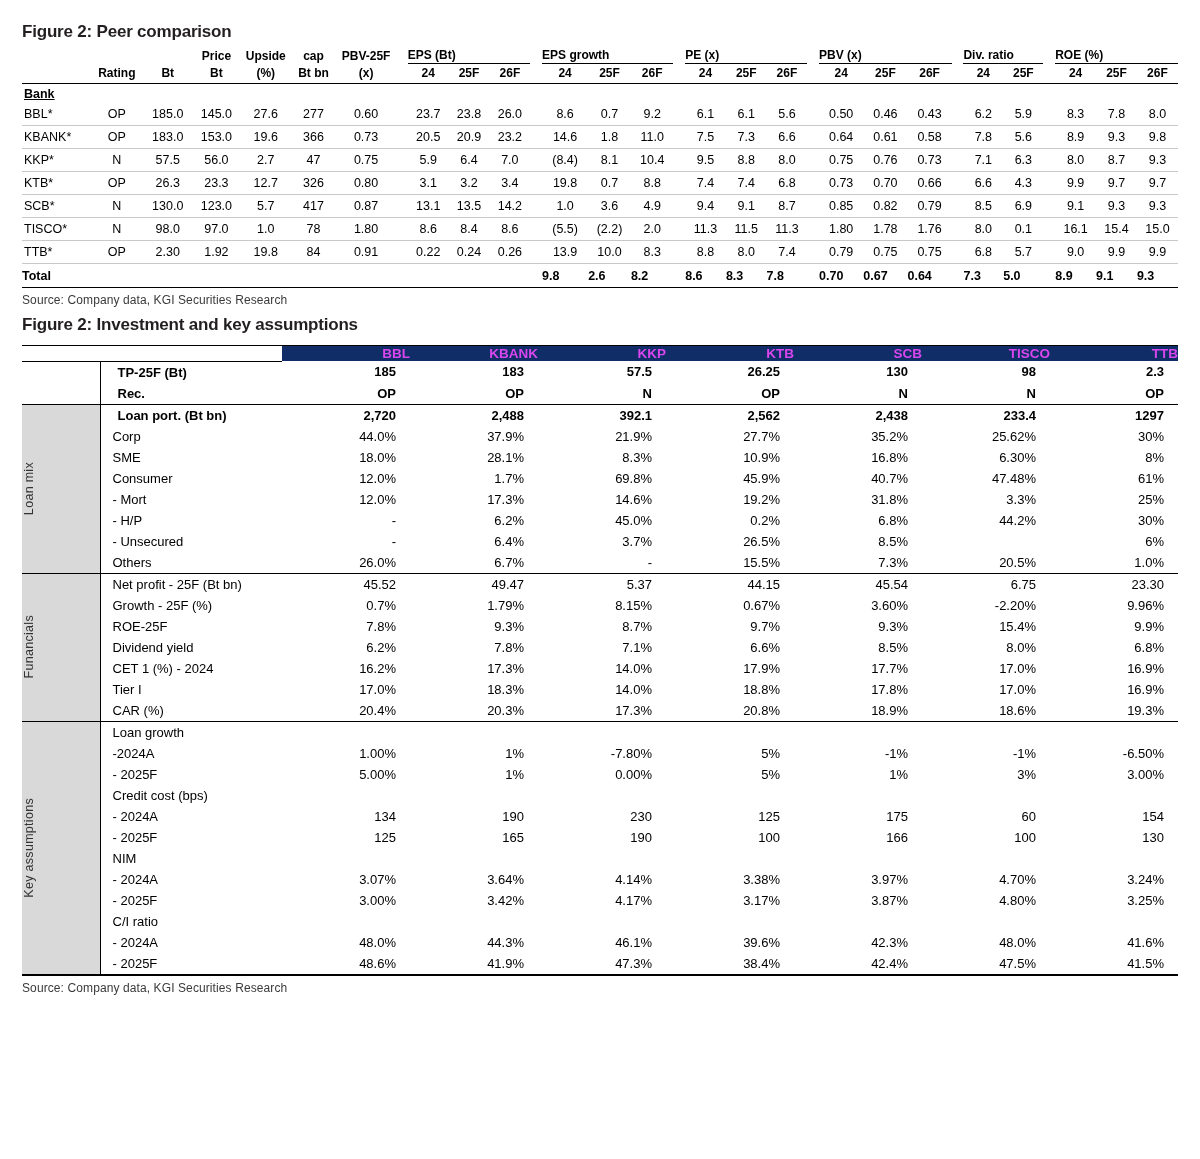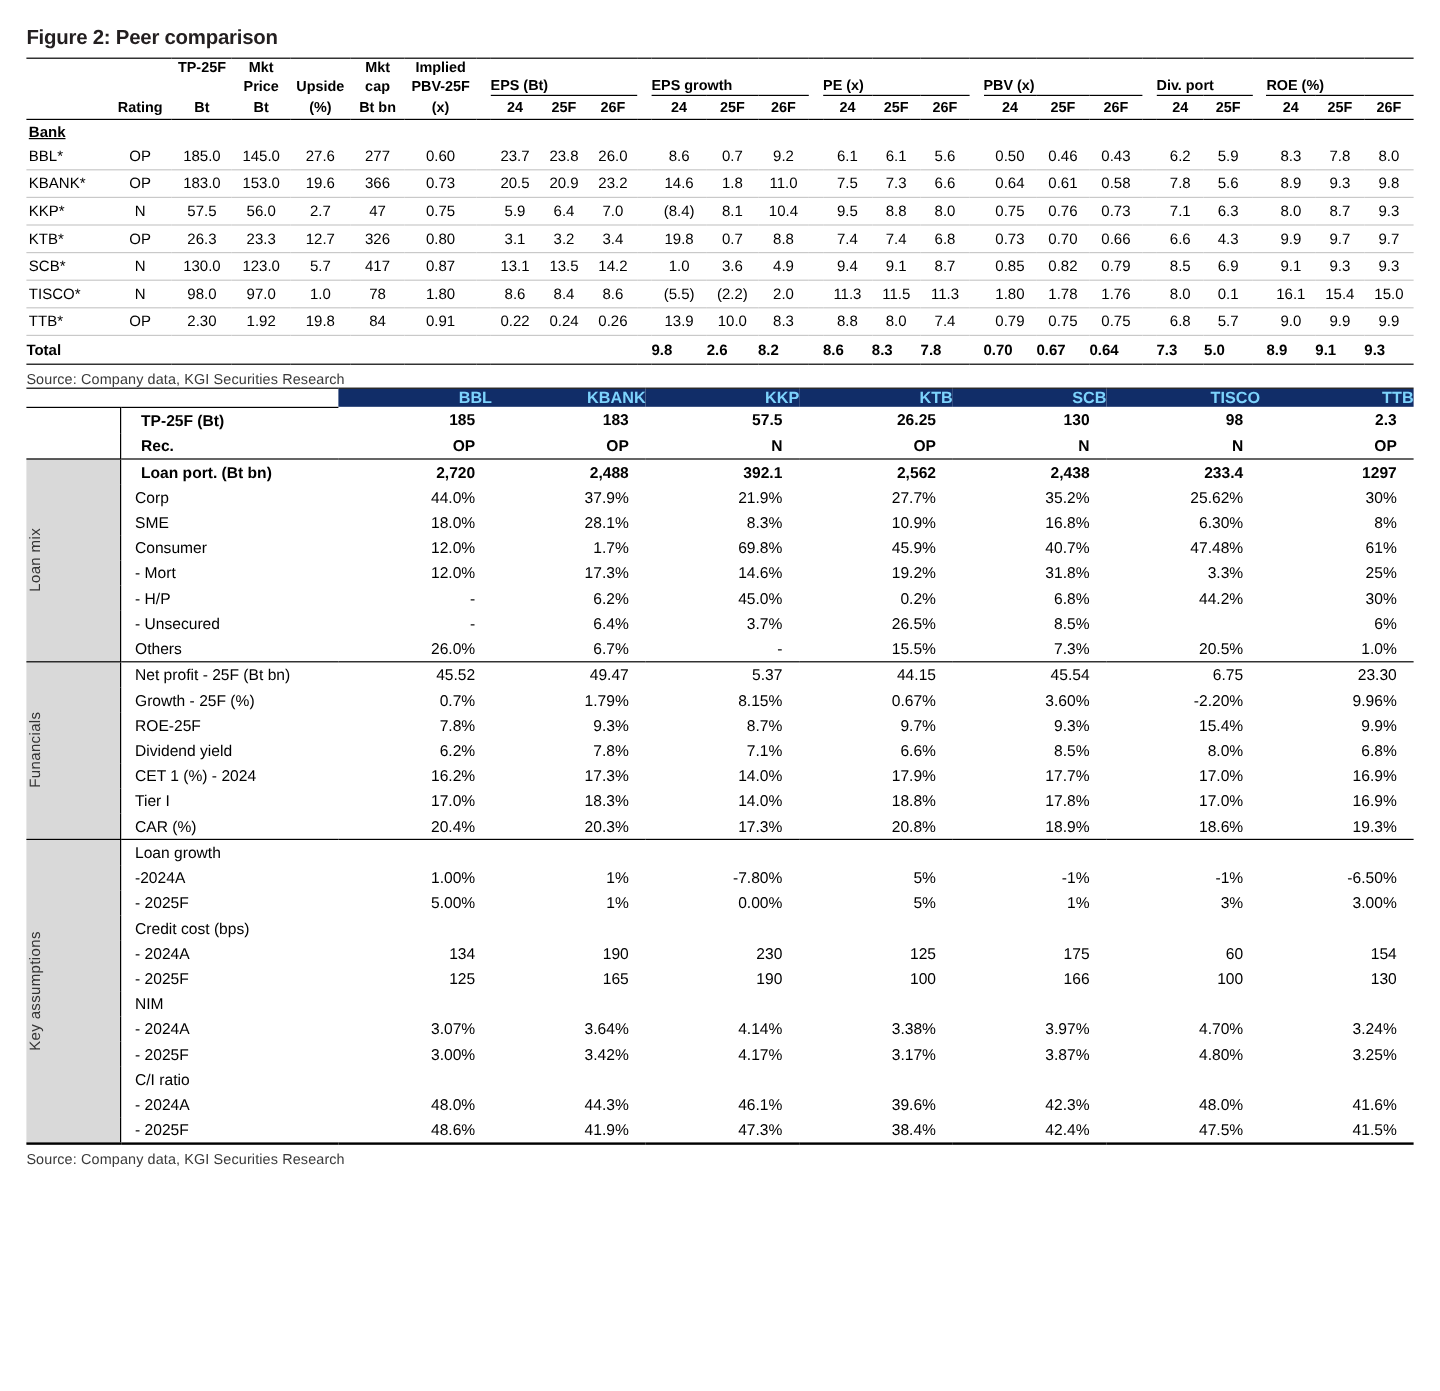--- a/index.html
+++ b/index.html
@@ -70,21 +70,21 @@
     font-size: 12.5px; color: #333; text-align: center; width: 100%;
     letter-spacing: 0.3px; white-space: nowrap;
   }
   .t2 .lbl {
     text-align: left; padding: 3px 0 3px 12px; white-space: nowrap;
     font-size: 13px;
   }
   .t2 .v { text-align: right; padding: 3px 14px 3px 0; font-size: 13px; white-space: nowrap; }
   .t2 .b { font-weight: bold; padding-left: 17px; }
   .navyhdr {
-    background: #112d68; color: #7dd3fc; font-weight: bold;
+    background: #112d68; color: #d946ef; font-weight: bold;
     text-align: right; padding: 6px 14px 6px 0; font-size: 13.5px;
   }
   .t2 .topline td { border-top: 1.6px solid #000; }
   .sep-top { border-top: 1.4px solid #000 !important; }
   .thick-bot { border-bottom: 2px solid #000 !important; }
 </style>
 </head>
 <body>
 
 <div class="page">
@@ -119,49 +119,39 @@
       <col class="spacer-col">
         <col style="width:44px">
         <col style="width:44px">
       <col class="spacer-col">
         <col style="width:44px">
         <col style="width:44px">
         <col style="width:44px">
     </colgroup>
 
     <tbody>
-        <tr class="rowline-top">
-      <td></td>
-          <td></td>
-      <td class="hcell">TP-25F</td>
-      <td class="hcell">Mkt</td>
-      <td></td>
-      <td class="hcell">Mkt</td>
-      <td class="hcell">Implied</td>
-      <td colspan="22"></td>
-    </tr>
 
     <tr>
       <td></td>
           <td></td>
           <td></td>
       <td class="hcell">Price</td>
       <td class="hcell">Upside</td>
       <td class="hcell">cap</td>
       <td class="hcell">PBV-25F</td>
       <td></td>
       <td class="grp" colspan="3">EPS (Bt)</td>
       <td></td>
       <td class="grp" colspan="3">EPS growth</td>
       <td></td>
       <td class="grp" colspan="3">PE (x)</td>
       <td></td>
       <td class="grp" colspan="3">PBV (x)</td>
       <td></td>
-      <td class="grp" colspan="2">Div. port</td>
+      <td class="grp" colspan="2">Div. ratio</td>
       <td></td>
       <td class="grp" colspan="3">ROE (%)</td>
     </tr>
 
     <tr class="rowline-bot">
       <td></td>
       <td class="yr">Rating</td>
       <td class="yr">Bt</td>
       <td class="yr">Bt</td>
       <td class="yr">(%)</td>
@@ -446,20 +436,21 @@
       <td></td>
       <td class="num">8.9</td>
       <td class="num">9.1</td>
       <td class="num">9.3</td>
     </tr>
   </tbody>
     </table>
 
   <div class="src">Source: Company data, KGI Securities Research</div>
 
+  <div class="fig-title" id="fig2-title">Figure 2: Investment and key assumptions</div>
 
   <table class="t2">
     <colgroup>
       <col style="width:78px">
         <col style="width:182px">
       <col style="width:128px">
         <col style="width:128px">
         <col style="width:128px">
         <col style="width:128px">
       <col style="width:128px">

